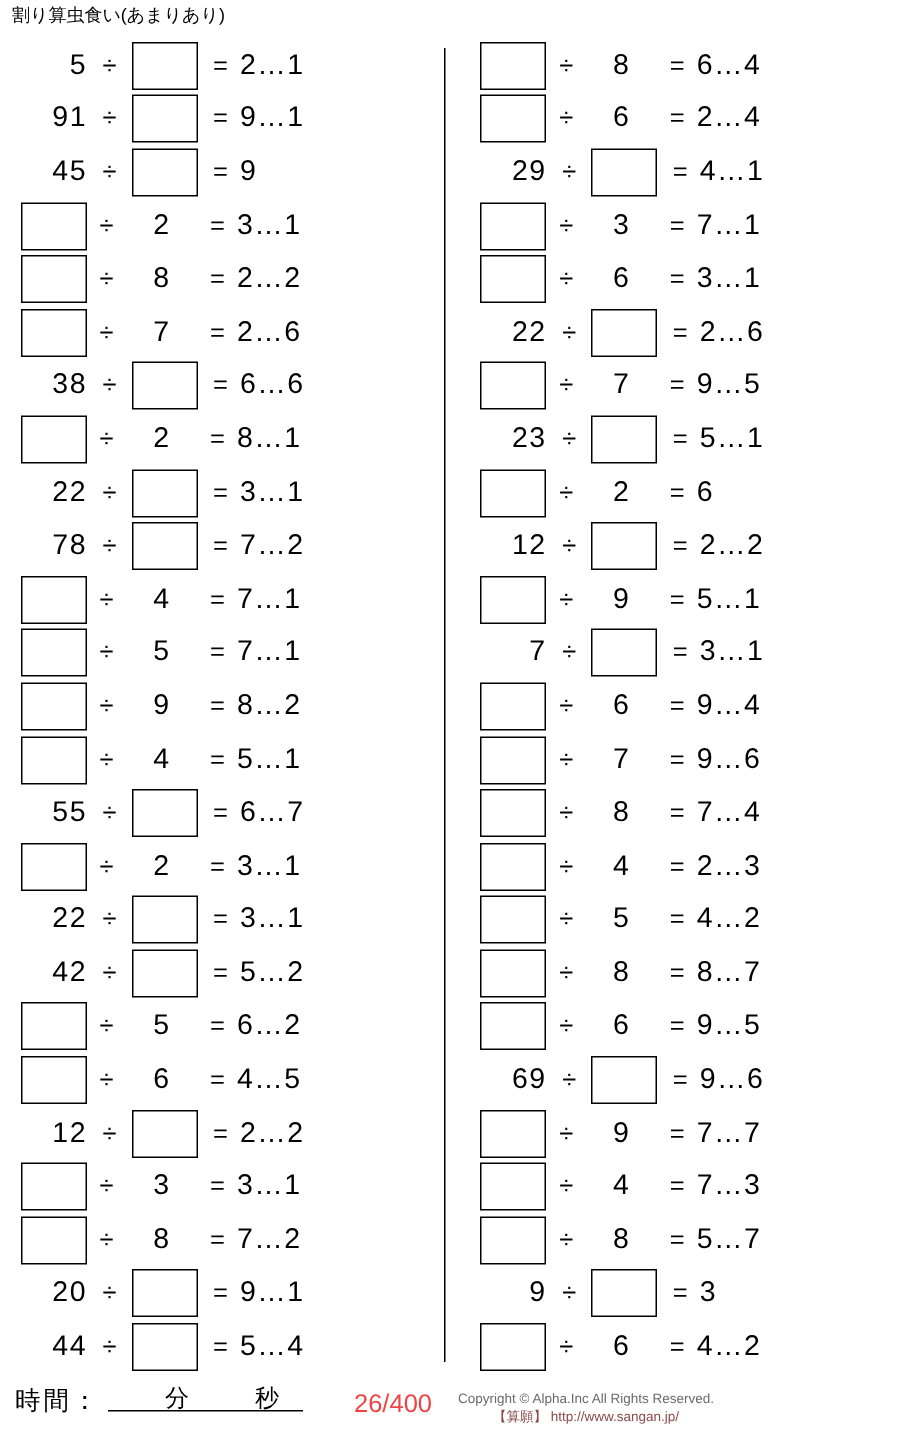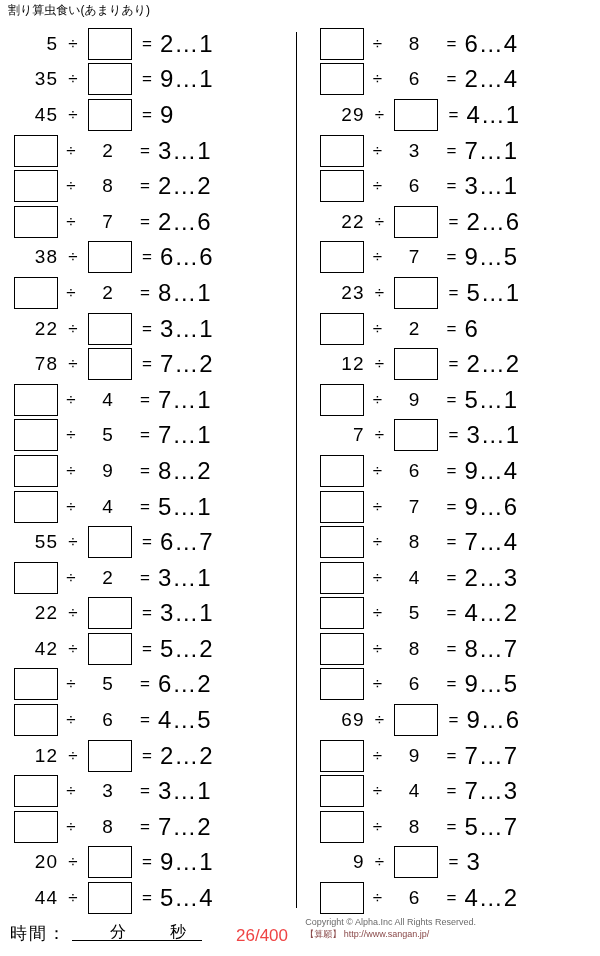--- a/index.html
+++ b/index.html
@@ -79,21 +79,21 @@
     font-size: 19px;
     letter-spacing: 1px;
   }
   .divisor .box { margin: 0 auto; }
   .eq {
     width: 26px;
     text-align: center;
     font-size: 17px;
   }
   .result {
-    font-size: 24px;
+    font-size: 19px;
     letter-spacing: 1px;
     white-space: nowrap;
   }
   .footer {
     position: absolute;
     left: 0;
     bottom: 0;
     width: 484px;
     height: 42px;
   }
@@ -126,22 +126,22 @@
   .page-no {
     position: absolute;
     left: 236px;
     top: 12px;
     font-size: 17px;
     color: #ef4444;
   }
   .copyright {
     position: absolute;
     right: 8px;
-    top: 2px;
-    text-align: left;
+    top: 12px;
+    text-align: center;
     font-size: 9px;
     color: #6b6b6b;
     line-height: 12px;
     margin-left: 27px;
   }
   .copyright .brand { color: #8a4a4a; }
 </style>
 </head>
 <body>
 
@@ -152,21 +152,21 @@
       <div class="row">
         <div class="cell-num">5</div>
         <div class="op">÷</div>
         <div class="divisor">
           <div class="box"></div>
         </div>
         <div class="eq">=</div>
         <div class="result">2…1</div>
       </div>
       <div class="row">
-        <div class="cell-num">35</div>
+        <div class="cell-num">91</div>
         <div class="op">÷</div>
         <div class="divisor">
           <div class="box"></div>
         </div>
         <div class="eq">=</div>
         <div class="result">9…1</div>
       </div>
       <div class="row">
         <div class="cell-num">45</div>
         <div class="op">÷</div>

